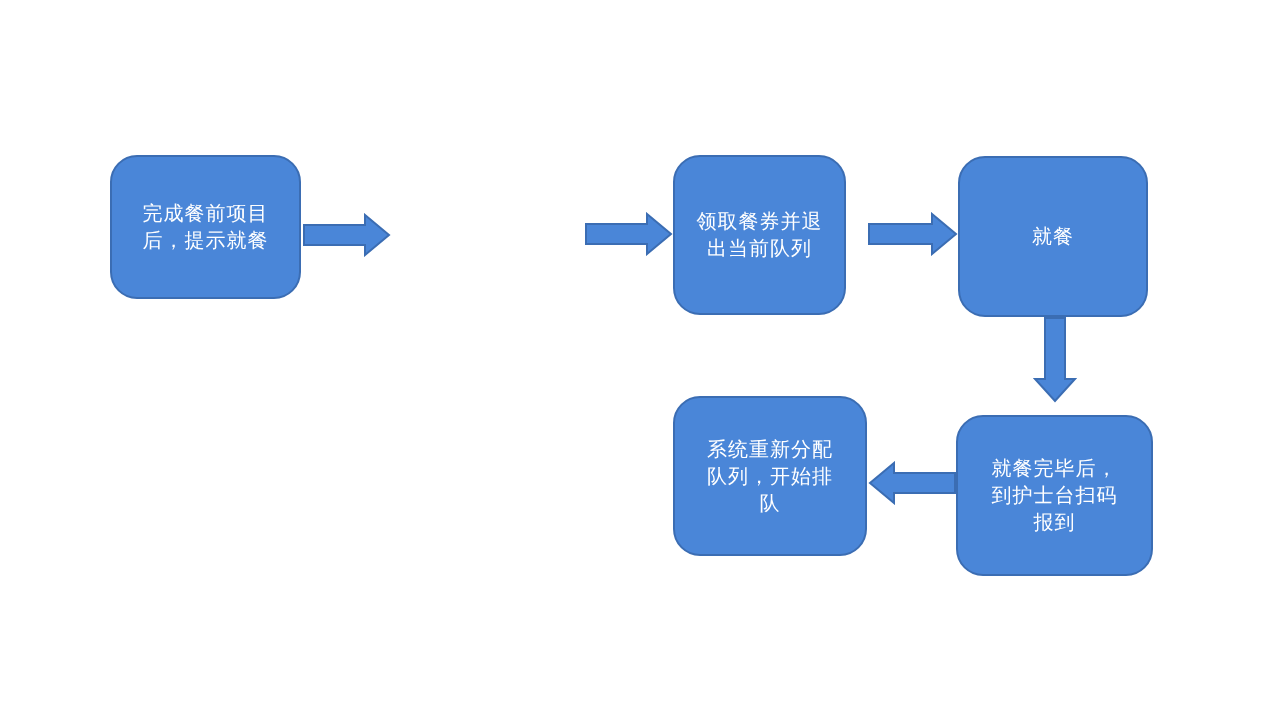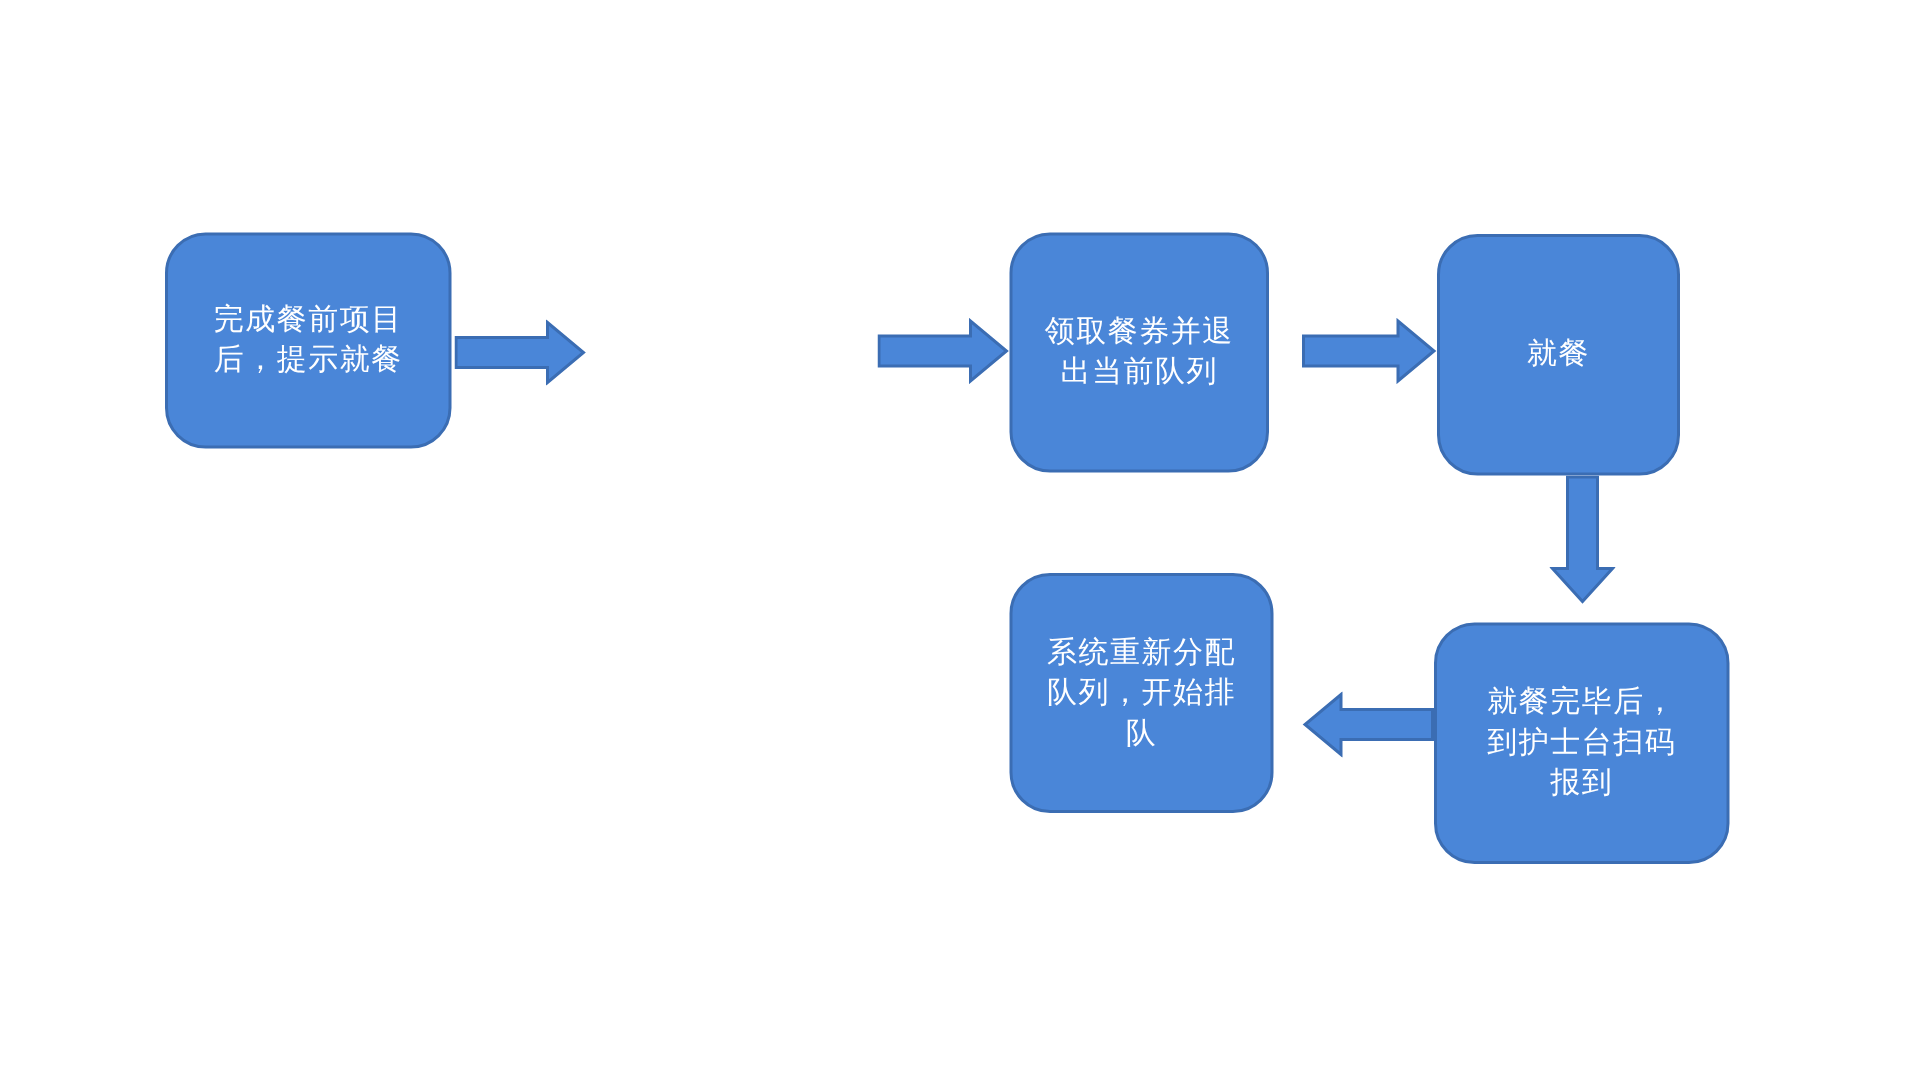--- a/index.html
+++ b/index.html
@@ -53,25 +53,25 @@
     <span class="node-label">完成餐前项目
 后，提示就餐</span>
   </div>
 
 
   <div class="node" style="left:673px; top:155px; width:173px; height:160px;">
     <span class="node-label">领取餐券并退
 出当前队列</span>
   </div>
 
-  <div class="node" style="left:958px; top:156px; width:162px; height:161px;">
+  <div class="node" style="left:958px; top:156px; width:190px; height:161px;">
     <span class="node-label">就餐</span>
   </div>
 
-  <div class="node" style="left:673px; top:382px; width:176px; height:160px;">
+  <div class="node" style="left:673px; top:396px; width:194px; height:160px;">
     <span class="node-label">系统重新分配
 队列，开始排
 队</span>
   </div>
 
   <div class="node" style="left:956px; top:415px; width:197px; height:161px;">
     <span class="node-label">就餐完毕后，
 到护士台扫码
 报到</span>
   </div>

